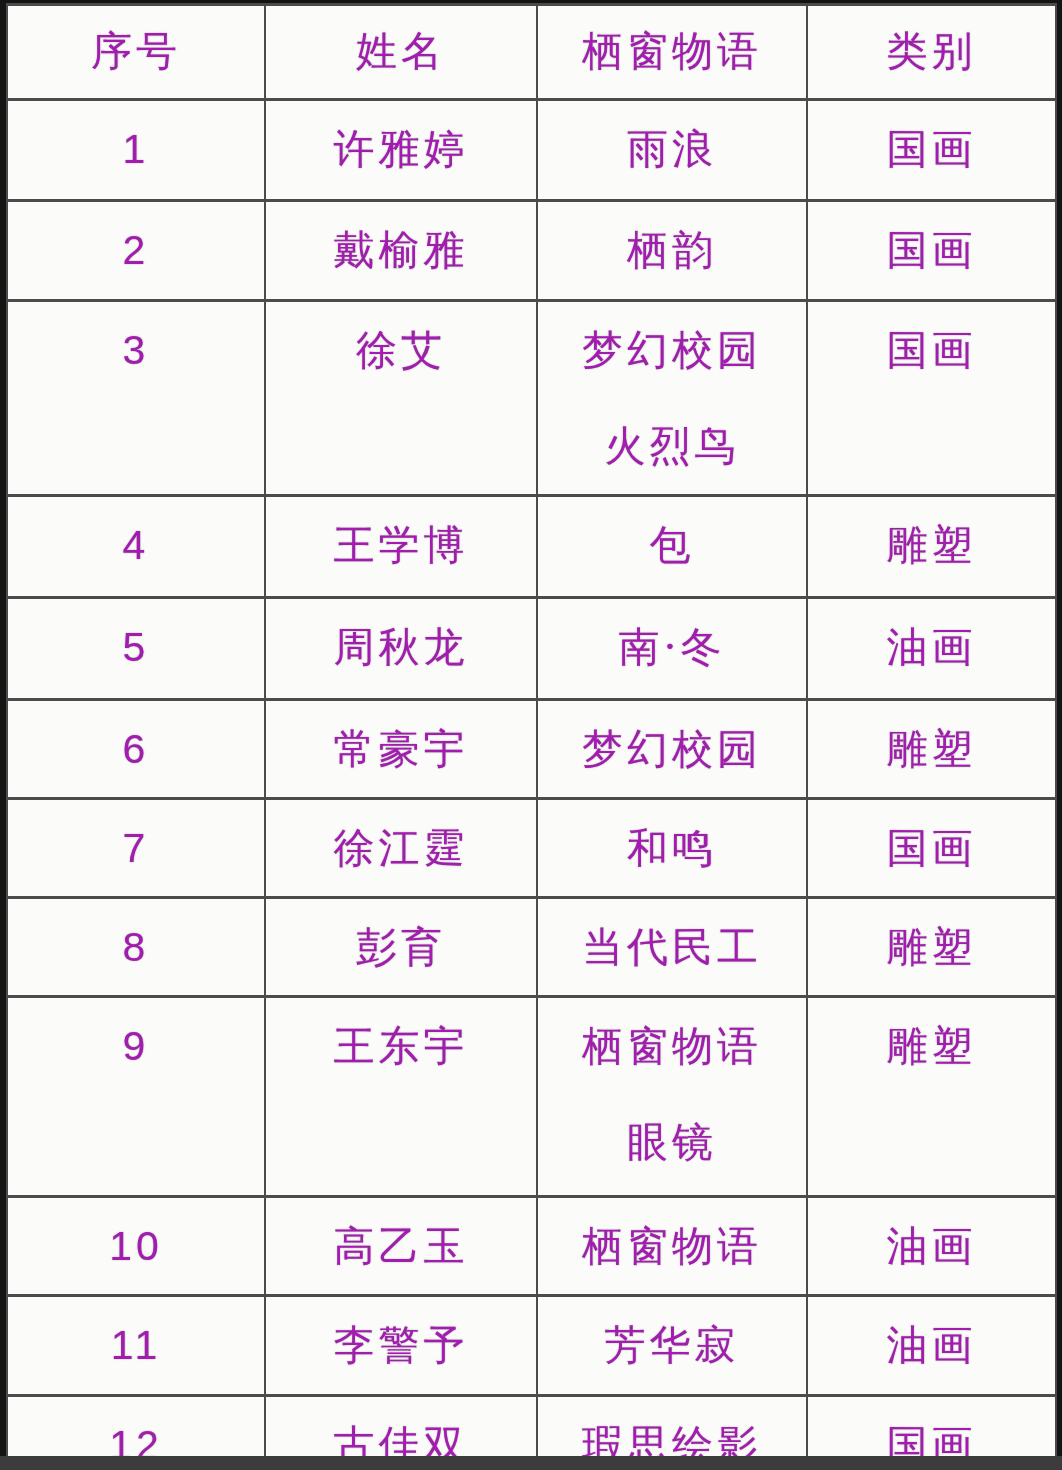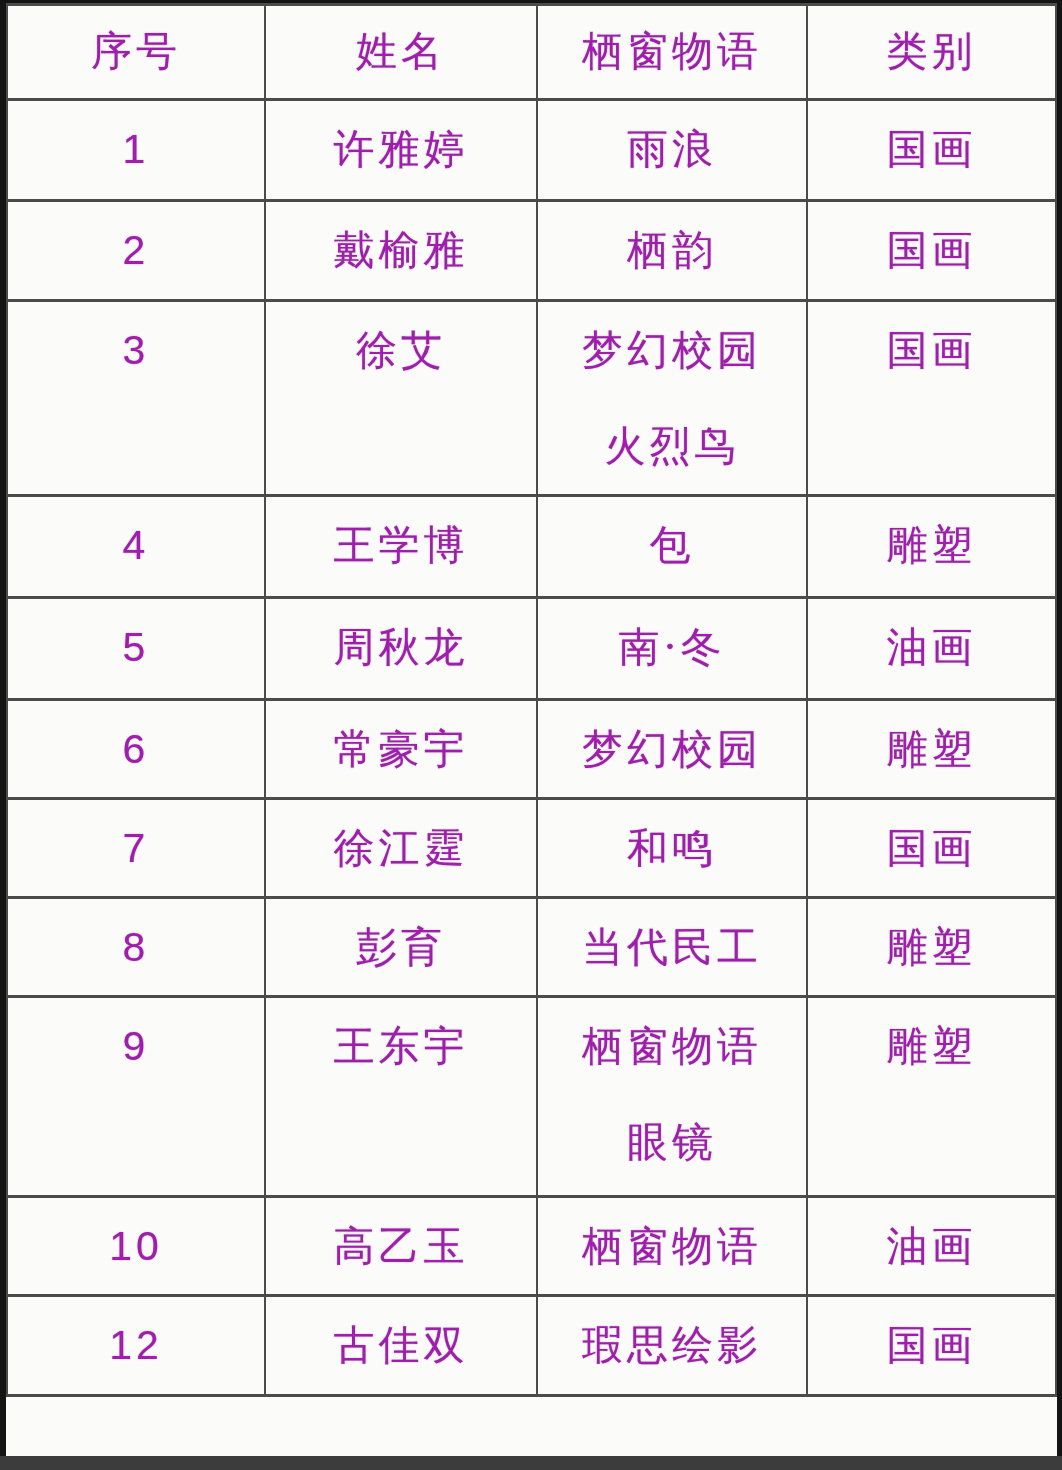--- a/index.html
+++ b/index.html
@@ -158,20 +158,26 @@
             </td>
             <td>雕塑</td>
           </tr>
           <tr>
             <td class="num">10</td>
             <td>高乙玉</td>
             <td>栖窗物语</td>
             <td>油画</td>
           </tr>
           <tr>
+            <td class="num">11</td>
+            <td>李警予</td>
+            <td>芳华寂</td>
+            <td>油画</td>
+          </tr>
+          <tr>
             <td class="num">12</td>
             <td>古佳双</td>
             <td>瑕思绘影</td>
             <td>国画</td>
           </tr>
         </tbody>
     </table>
   </div>
   <div class="bottom-bar"></div>
 </div>

